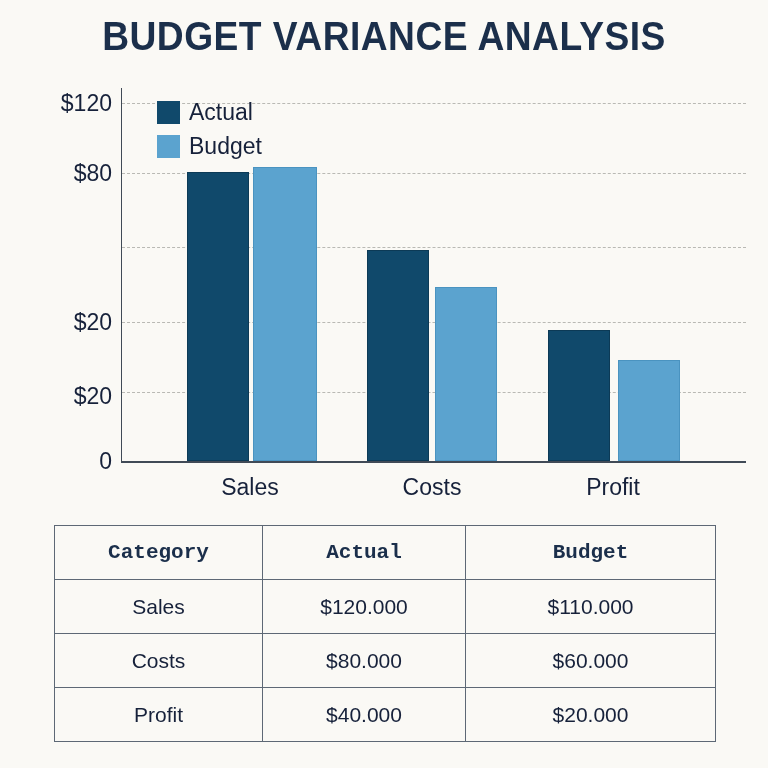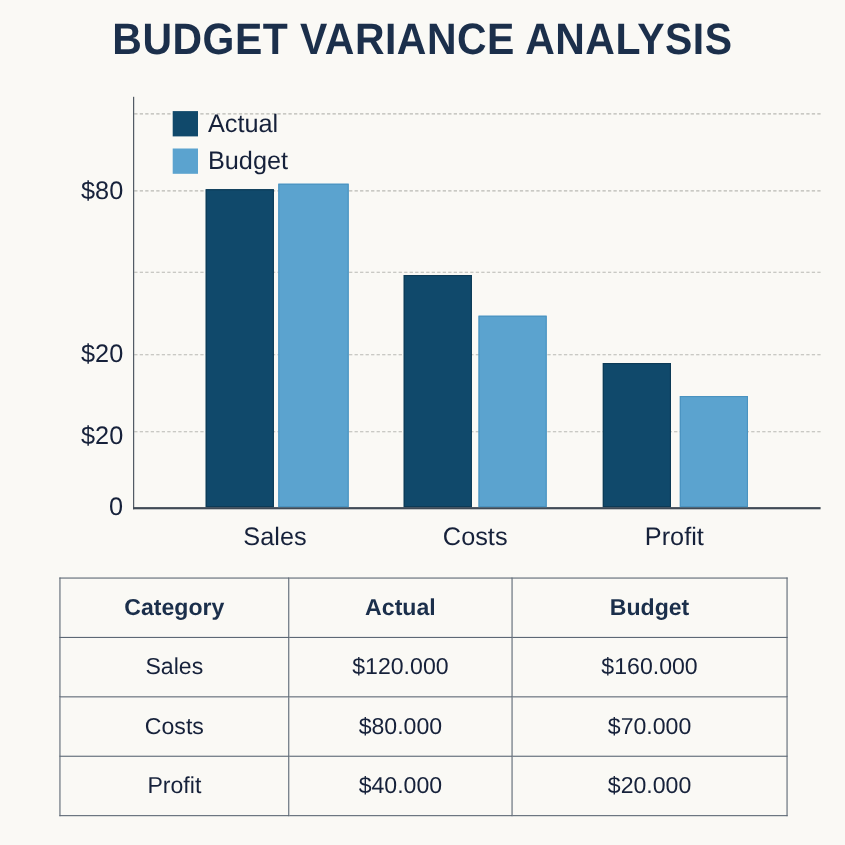--- a/index.html
+++ b/index.html
@@ -149,20 +149,21 @@
     height: 53px;
     text-align: center;
     font-size: 21px;
     color: #16213a;
     font-weight: normal;
     padding: 0;
   }
   #data-table th {
     font-weight: bold;
     color: #1b2f4b;
+    font-family: Liberation Mono, monospace;
   }
   #data-table col.c1 { width: 208px; }
   #data-table col.c2 { width: 203px; }
   #data-table col.c3 { width: 250px; }
 </style>
 </head>
 <body>
 
 <div id="chart-title">BUDGET VARIANCE ANALYSIS</div>
 
@@ -171,20 +172,21 @@
   <div class="gridline" style="top:85px"></div>
   <div class="gridline" style="top:159px"></div>
   <div class="gridline" style="top:234px"></div>
   <div class="gridline" style="top:304px"></div>
 </div>
 
 <div id="y-axis-spine"></div>
 <div id="x-axis-spine"></div>
 
 <div id="y-tick-labels">
+  <div class="y-tick-label" style="top:103px">$120</div>
   <div class="y-tick-label" style="top:173px">$80</div>
   <div class="y-tick-label" style="top:322px">$20</div>
   <div class="y-tick-label" style="top:396px">$20</div>
   <div class="y-tick-label" style="top:461px">0</div>
 </div>
 
 <div id="bars-layer">
   <div class="bar actual" style="left:187px;width:60px;height:287px"></div>
   <div class="bar budget" style="left:253px;width:62px;height:292px"></div>
   <div class="bar actual" style="left:367px;width:60px;height:209px"></div>
@@ -218,26 +220,26 @@
     <tr>
       <th>Category</th>
       <th>Actual</th>
       <th>Budget</th>
     </tr>
   </thead>
   <tbody>
     <tr>
       <td>Sales</td>
       <td>$120.000</td>
-      <td>$160.000</td>
+      <td>$110.000</td>
     </tr>
     <tr>
       <td>Costs</td>
       <td>$80.000</td>
-      <td>$70.000</td>
+      <td>$60.000</td>
     </tr>
     <tr>
       <td>Profit</td>
       <td>$40.000</td>
       <td>$20.000</td>
     </tr>
   </tbody>
 </table>
 
 </body></html>

